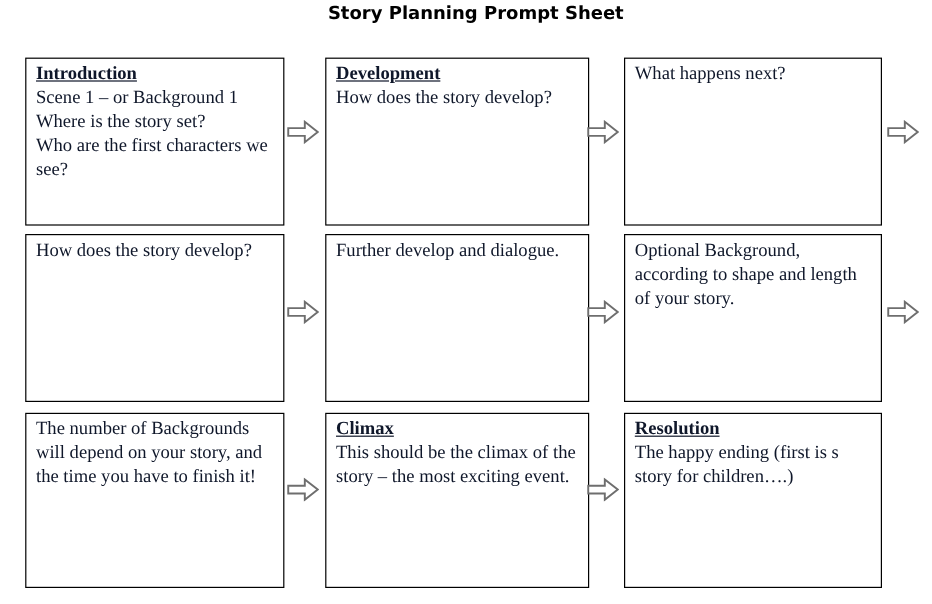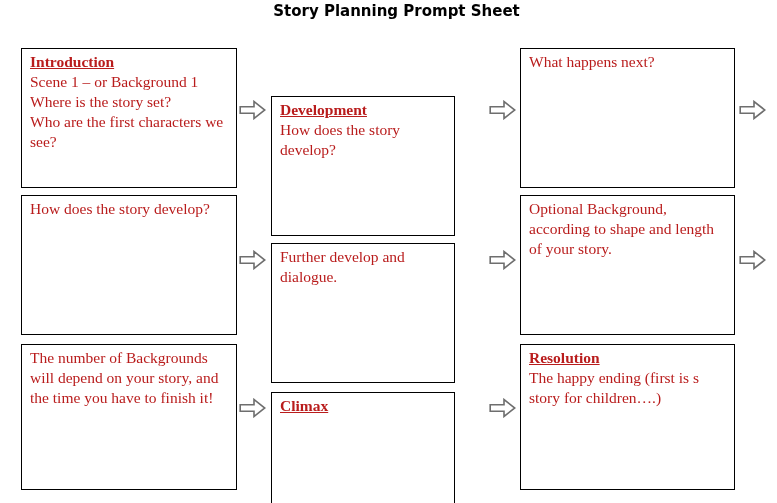--- a/index.html
+++ b/index.html
@@ -28,27 +28,27 @@
   }
   .box {
     position: absolute;
     box-sizing: border-box;
     border: 1.5px solid #000000;
     background: #ffffff;
     padding: 3px 8px 4px 8px;
     font-family: "Liberation Serif", serif;
     font-size: 15.5px;
     line-height: 1.29;
-    color: #b91c1c;
+    color: #0f172a;
   }
   .r1 { top: 48px;  height: 140px; }
   .r2 { top: 195px; height: 140px; }
   .r3 { top: 344px; height: 146px; }
   .c1 { left: 21px;  width: 216px; }
-  .c2 { left: 271px; width: 184px; margin-top: 48px; }
+  .c2 { left: 271px; width: 220px; }
   .c3 { left: 520px; width: 215px; }
   .box-heading {
     font-weight: bold;
     text-decoration: underline;
   }
   .arrow {
     position: absolute;
     width: 27px;
     height: 20px;
   }
@@ -93,20 +93,21 @@
   <div class="box r2 c3">
     <div>Optional Background, according to shape and length of your story.</div>
   </div>
 
   <div class="box r3 c1">
     <div>The number of Backgrounds will depend on your story, and the time you have to finish it!</div>
   </div>
 
   <div class="box r3 c2">
     <div class="box-heading">Climax</div>
+    <div>This should be the climax of the story – the most exciting event.</div>
   </div>
 
   <div class="box r3 c3">
     <div class="box-heading">Resolution</div>
     <div>The happy ending (first is s story for children….)</div>
   </div>
 
   <span class="arrow ar1 ag1">
     <svg width="27" height="20" viewBox="0 0 27 20">
         <path d="M1.2 6.8 H15 V1.5 L25.8 10 L15 18.5 V13.2 H1.2 Z" fill="#ffffff" stroke="#6e6e6e" stroke-width="1.6"></path>

